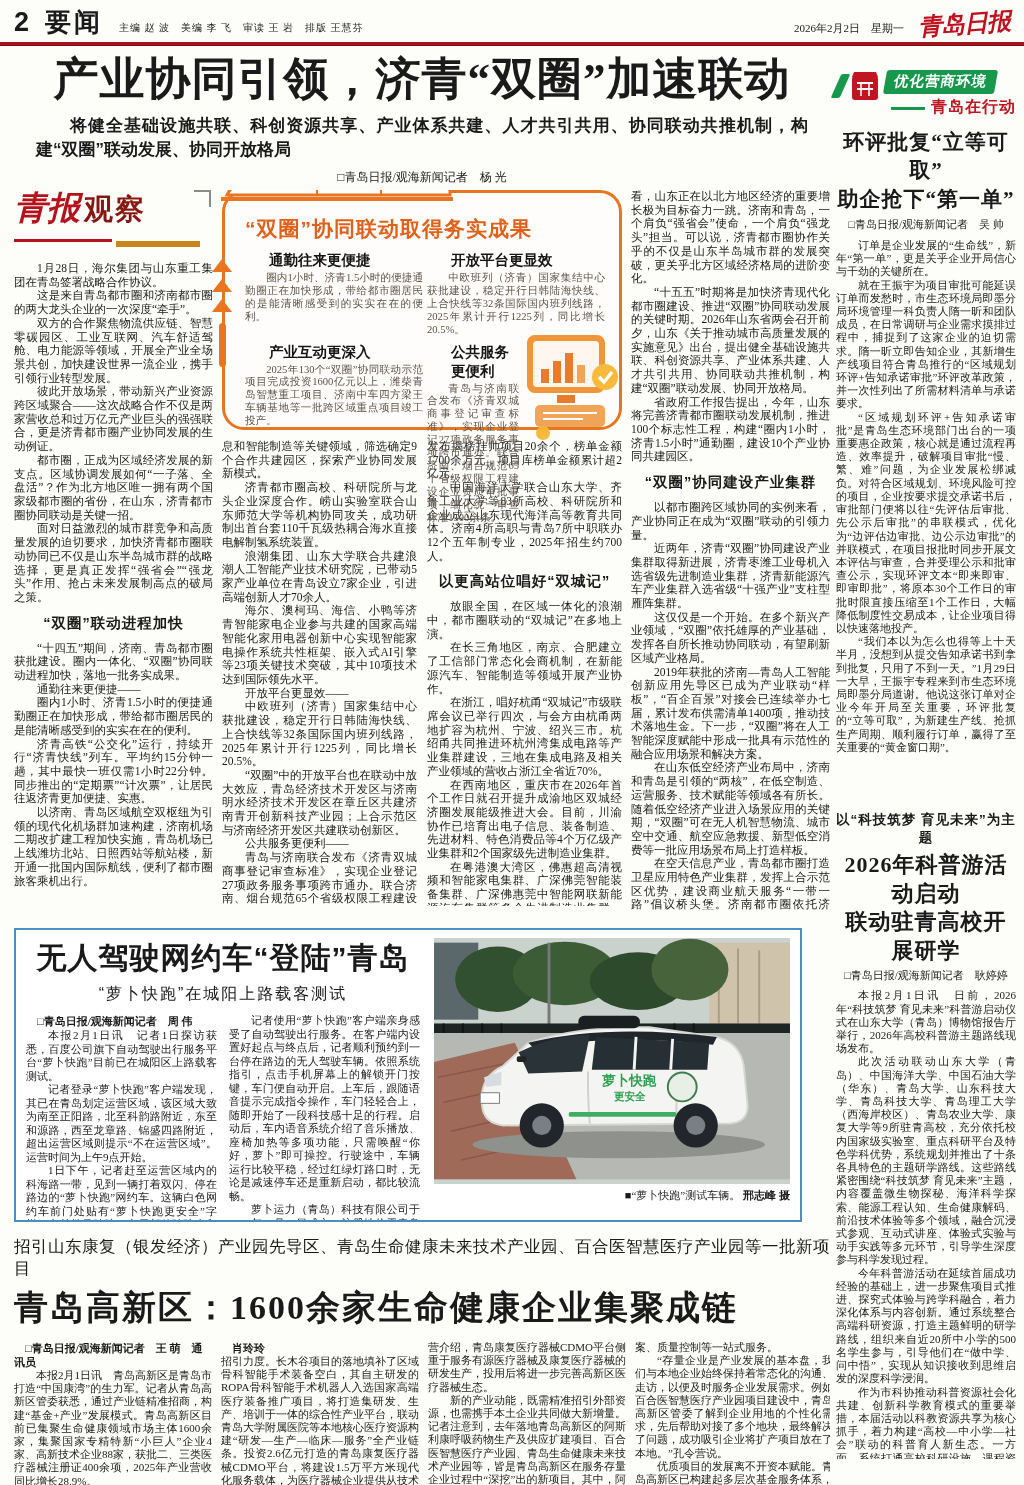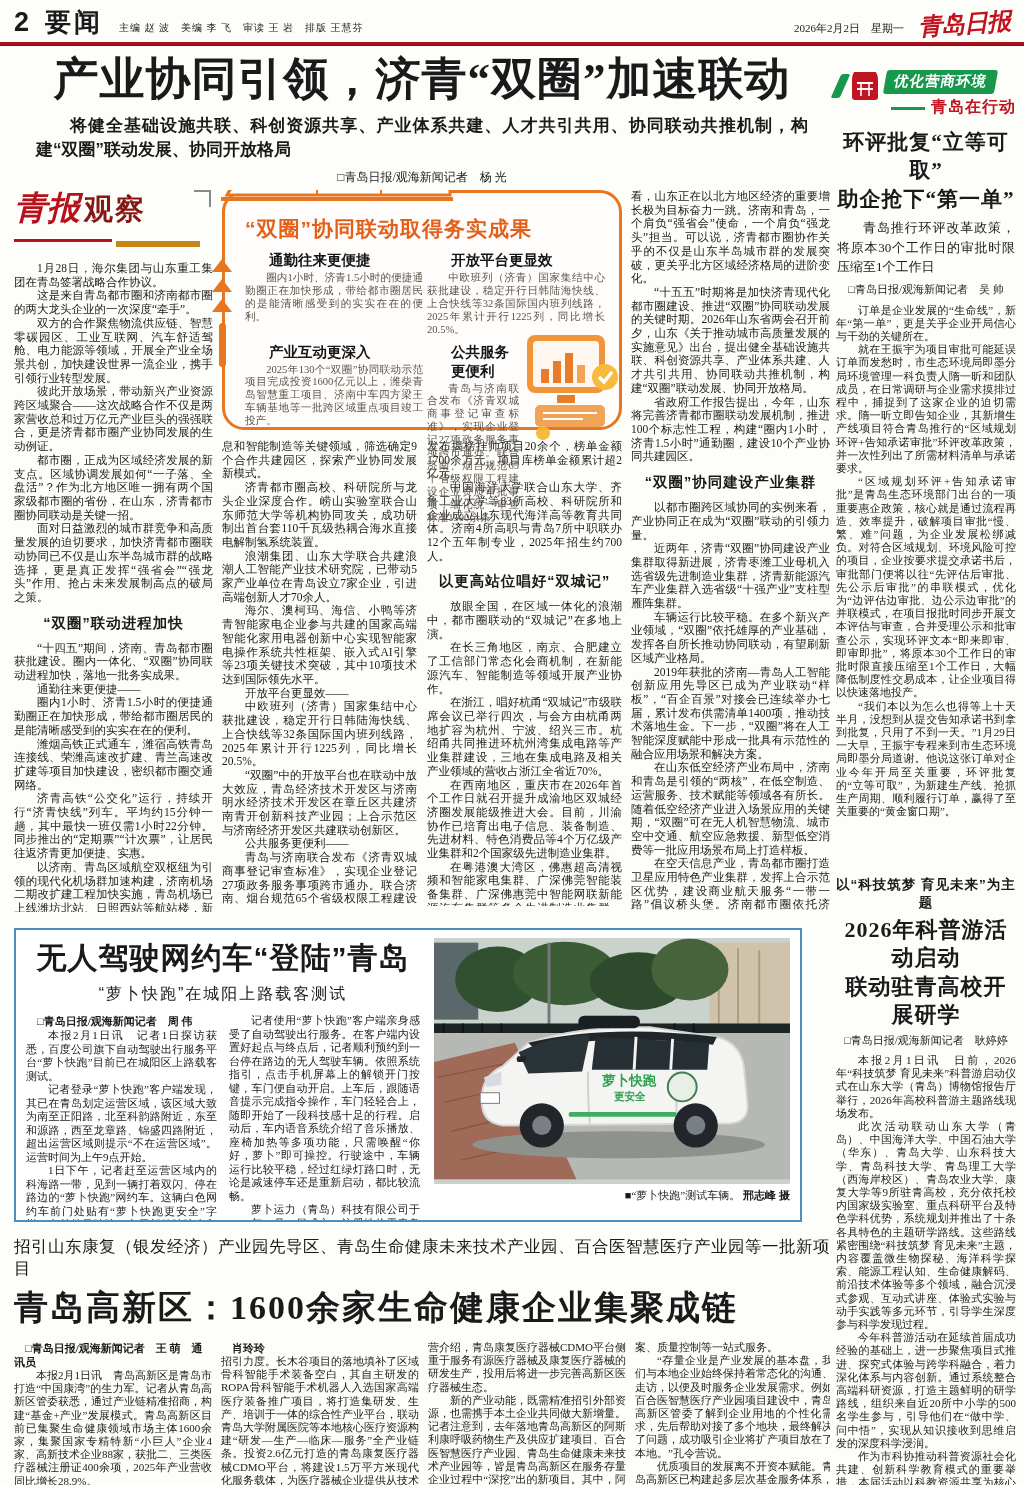--- a/index.html
+++ b/index.html
@@ -128,21 +128,20 @@
             <p class="para">1月28日，海尔集团与山东重工集团在青岛签署战略合作协议。</p>
             <p class="para">这是来自青岛都市圈和济南都市圈的两大龙头企业的一次深度“牵手”。</p>
             <p class="para">双方的合作聚焦物流供应链、智慧零碳园区、工业互联网、汽车舒适驾舱、电力能源等领域，开展全产业全场景共创，加快建设世界一流企业，携手引领行业转型发展。</p>
             <p class="para">彼此开放场景，带动新兴产业资源跨区域聚合——这次战略合作不仅是两家营收总和过万亿元产业巨头的强强联合，更是济青都市圈产业协同发展的生动例证。</p>
             <p class="para">都市圈，正成为区域经济发展的新支点。区域协调发展如何“一子落、全盘活”？作为北方地区唯一拥有两个国家级都市圈的省份，在山东，济青都市圈协同联动是关键一招。</p>
             <p class="para">面对日益激烈的城市群竞争和高质量发展的迫切要求，加快济青都市圈联动协同已不仅是山东半岛城市群的战略选择，更是真正发挥“强省会”“强龙头”作用、抢占未来发展制高点的破局之策。</p>
             <p class="col-sub">“双圈”联动进程加快</p>
             <p class="para">“十四五”期间，济南、青岛都市圈获批建设。圈内一体化、“双圈”协同联动进程加快，落地一批务实成果。</p>
             <p class="para">通勤往来更便捷——</p>
             <p class="para">圈内1小时、济青1.5小时的便捷通勤圈正在加快形成，带给都市圈居民的是能清晰感受到的实实在在的便利。</p>
-            <p class="para">潍烟高铁正式通车，潍宿高铁青岛连接线、荣潍高速改扩建、青兰高速改扩建等项目加快建设，密织都市圈交通网络。</p>
             <p class="para">济青高铁“公交化”运行，持续开行“济青快线”列车。平均约15分钟一趟，其中最快一班仅需1小时22分钟。同步推出的“定期票”“计次票”，让居民往返济青更加便捷、实惠。</p>
             <p class="para">以济南、青岛区域航空双枢纽为引领的现代化机场群加速构建，济南机场二期改扩建工程加快实施，青岛机场已上线潍坊北站、日照西站等航站楼，新开通一批国内国际航线，便利了都市圈旅客乘机出行。</p>
           </div>
       </div>
 
       <div class="center">
         <div class="info-box">
           <svg class="train-svg" viewBox="0 0 232 42">
             <rect x="0" y="34" width="232" height="4" fill="#e87620"></rect>
             <path d="M6 32 Q16 12 48 9 L224 9 Q229 9 229 14 L229 32 Z" fill="#ffffff" stroke="#e87620" stroke-width="3"></path>
@@ -218,21 +217,21 @@
       </div>
 
       <div class="colw">
         <div class="newsflow">
             <p class="para cont">看，山东正在以北方地区经济的重要增长极为目标奋力一跳。济南和青岛，一个肩负“强省会”使命，一个肩负“强龙头”担当。可以说，济青都市圈协作关乎的不仅是山东半岛城市群的发展突破，更关乎北方区域经济格局的进阶变化。</p>
             <p class="para">“十五五”时期将是加快济青现代化都市圈建设、推进“双圈”协同联动发展的关键时期。2026年山东省两会召开前夕，山东《关于推动城市高质量发展的实施意见》出台，提出健全基础设施共联、科创资源共享、产业体系共建、人才共引共用、协同联动共推机制，构建“双圈”联动发展、协同开放格局。</p>
             <p class="para">省政府工作报告提出，今年，山东将完善济青都市圈联动发展机制，推进100个标志性工程，构建“圈内1小时，济青1.5小时”通勤圈，建设10个产业协同共建园区。</p>
             <p class="col-sub">“双圈”协同建设产业集群</p>
             <p class="para">以都市圈跨区域协同的实例来看，产业协同正在成为“双圈”联动的引领力量。</p>
             <p class="para">近两年，济青“双圈”协同建设产业集群取得新进展，济青枣潍工业母机入选省级先进制造业集群，济青新能源汽车产业集群入选省级“十强产业”支柱型雁阵集群。</p>
-            <p class="para">车辆运行比较平稳。在多个新兴产业领域，“双圈”依托雄厚的产业基础，发挥各自所长推动协同联动，有望刷新区域产业格局。</p>
+            <p class="para">这仅仅是一个开始。在多个新兴产业领域，“双圈”依托雄厚的产业基础，发挥各自所长推动协同联动，有望刷新区域产业格局。</p>
             <p class="para">2019年获批的济南—青岛人工智能创新应用先导区已成为产业联动“样板”，“百企百景”对接会已连续举办七届，累计发布供需清单1400项，推动技术落地生金。下一步，“双圈”将在人工智能深度赋能中形成一批具有示范性的融合应用场景和解决方案。</p>
             <p class="para">在山东低空经济产业布局中，济南和青岛是引领的“两核”，在低空制造、运营服务、技术赋能等领域各有所长。随着低空经济产业进入场景应用的关键期，“双圈”可在无人机智慧物流、城市空中交通、航空应急救援、新型低空消费等一批应用场景布局上打造样板。</p>
             <p class="para">在空天信息产业，青岛都市圈打造卫星应用特色产业集群，发挥上合示范区优势，建设商业航天服务“一带一路”倡议桥头堡。济南都市圈依托济南、泰安在火箭卫星制造、卫星运营和太空计算上的先发优势，联动烟台东方航天港在发射服务环节上的布局，将携手做强山东商业航天产业。</p>
           </div>
       </div>
     </div>
   </section>
 
   <aside class="sidebar">
     <div class="badge">
@@ -250,21 +249,20 @@
       <div class="badge-right">
         <div class="badge-green">优化营商环境</div>
         <div class="badge-red">青岛在行动</div>
       </div>
     </div>
 
     <h2 class="sb-h2">
       <span>环评批复“立等可取”</span><br>
       <span>助企抢下“第一单”</span>
     </h2>
-    <p class="sb-sub">青岛推行环评改革政策，将原本30个工作日的审批时限压缩至1个工作日</p>
     <p class="sb-byline">□青岛日报/观海新闻记者　吴 帅</p>
     <div class="sb-body newsflow">
         <p class="para">订单是企业发展的“生命线”，新年“第一单”，更是关乎企业开局信心与干劲的关键所在。</p>
         <p class="para">就在王振宇为项目审批可能延误订单而发愁时，市生态环境局即墨分局环境管理一科负责人隋一昕和团队成员，在日常调研与企业需求摸排过程中，捕捉到了这家企业的迫切需求。隋一昕立即告知企业，其新增生产线项目符合青岛推行的“区域规划环评+告知承诺审批”环评改革政策，并一次性列出了所需材料清单与承诺要求。</p>
         <p class="para">“区域规划环评+告知承诺审批”是青岛生态环境部门出台的一项重要惠企政策，核心就是通过流程再造、效率提升，破解项目审批“慢、繁、难”问题，为企业发展松绑减负。对符合区域规划、环境风险可控的项目，企业按要求提交承诺书后，审批部门便将以往“先评估后审批、先公示后审批”的串联模式，优化为“边评估边审批、边公示边审批”的并联模式，在项目报批时同步开展文本评估与审查，合并受理公示和批审查公示，实现环评文本“即来即审、即审即批”，将原本30个工作日的审批时限直接压缩至1个工作日，大幅降低制度性交易成本，让企业项目得以快速落地投产。</p>
         <p class="para">“我们本以为怎么也得等上十天半月，没想到从提交告知承诺书到拿到批复，只用了不到一天。”1月29日一大早，王振宇专程来到市生态环境局即墨分局道谢。他说这张订单对企业今年开局至关重要，环评批复的“立等可取”，为新建生产线、抢抓生产周期、顺利履行订单，赢得了至关重要的“黄金窗口期”。</p>
       </div>
 
     <div class="kepu">
       <p class="kepu-kicker">以“科技筑梦 育见未来”为主题</p>

